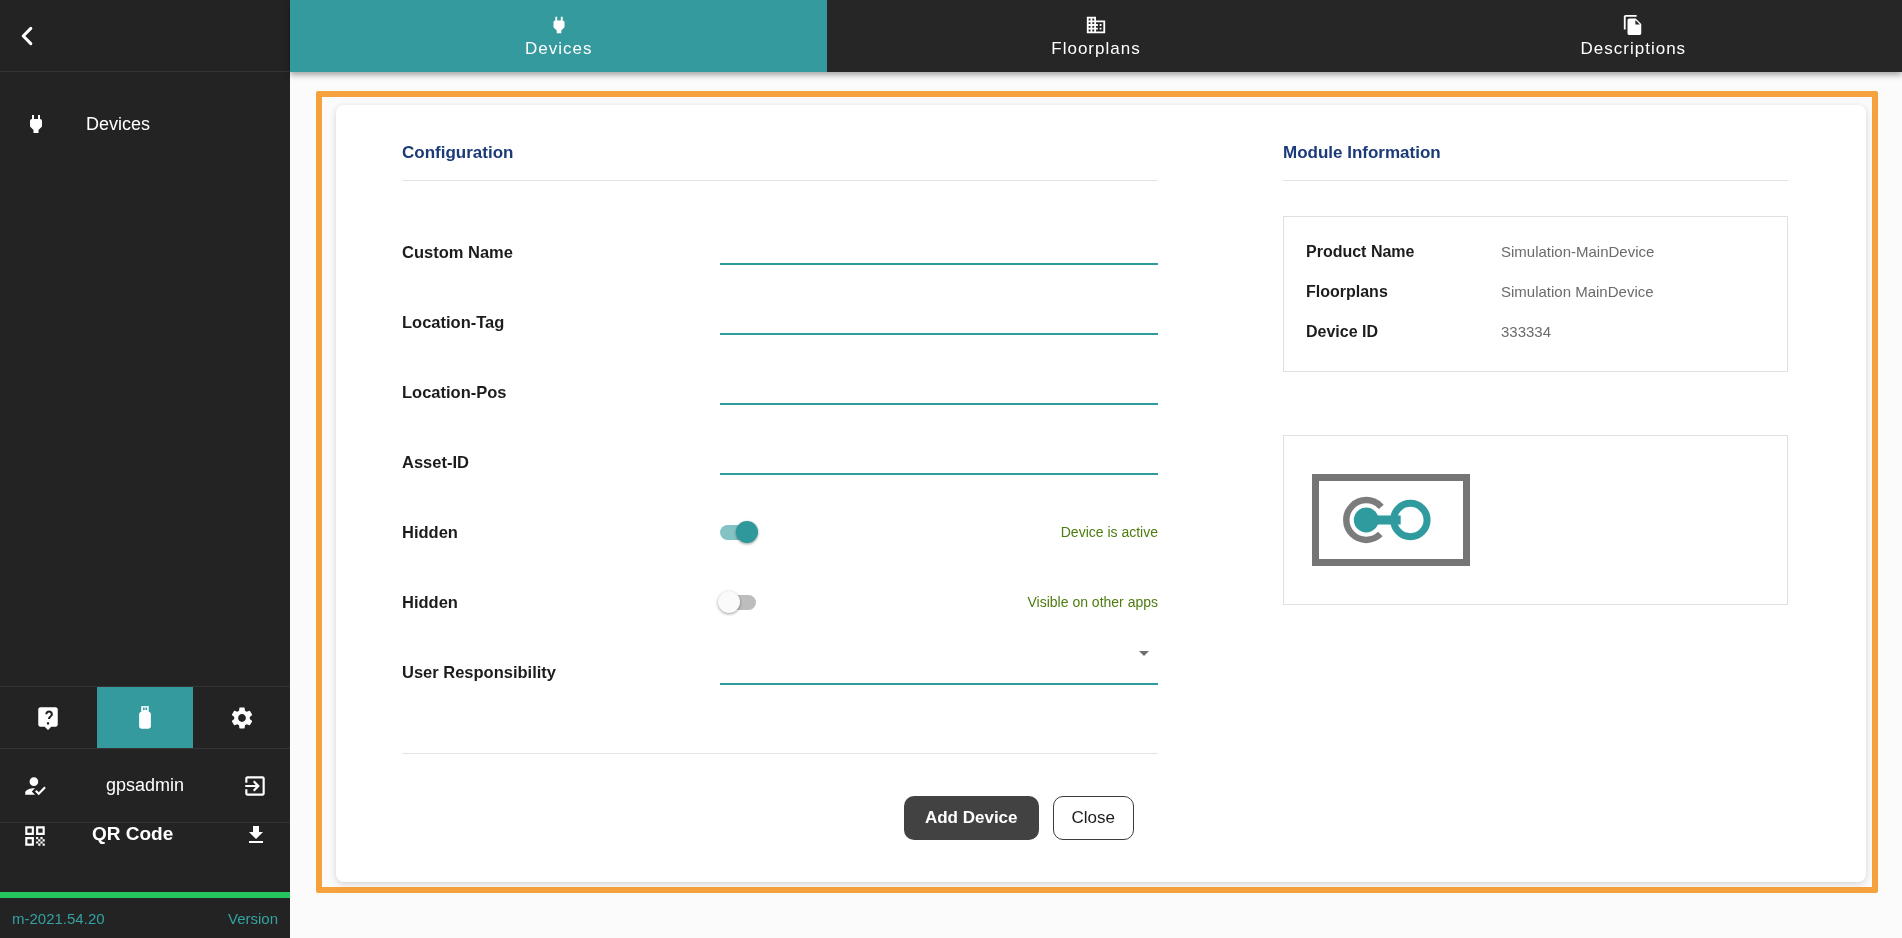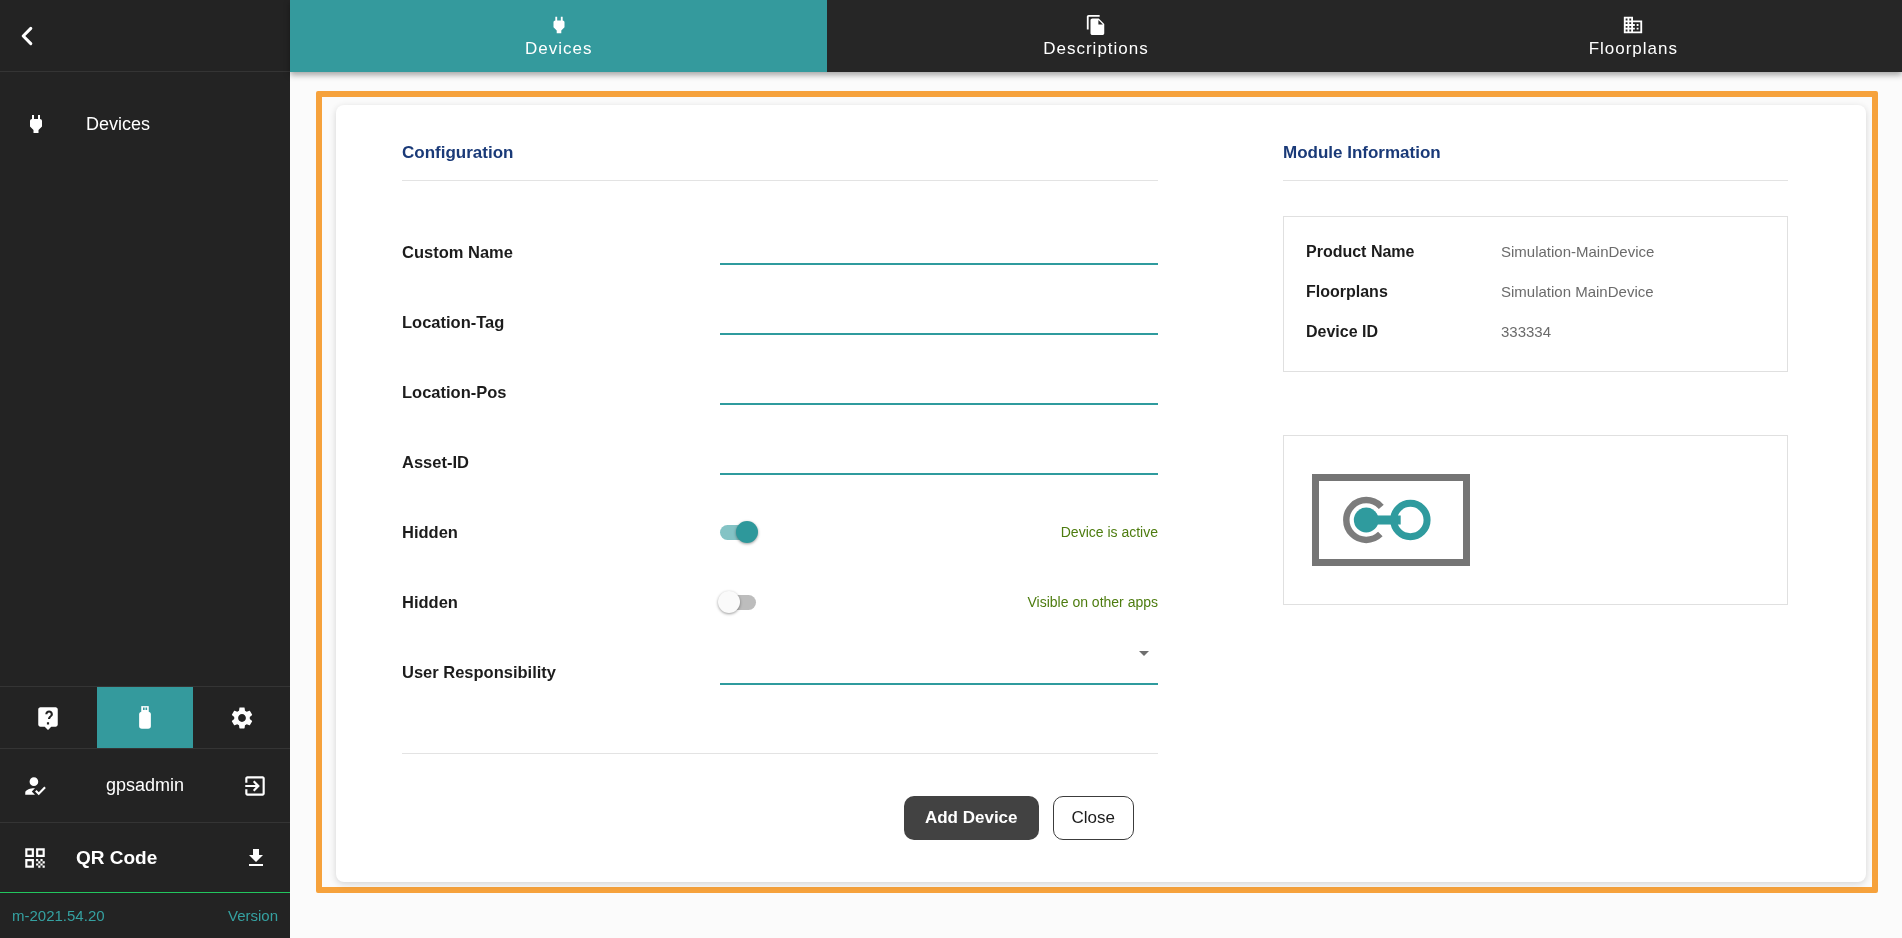--- a/index.html
+++ b/index.html
@@ -22,26 +22,26 @@
   .nav-item .nav-label { margin-left:38px; font-size:18px; }
 
   .sb-icon-row { display:flex; border-top:1px solid #343434; height:62px; }
   .sb-icon-cell { flex:1; display:flex; align-items:center; justify-content:center; cursor:pointer; }
   .sb-icon-cell.active { background:#349a9d; }
 
   .sb-user-row { display:flex; align-items:center; border-top:1px solid #343434;
                  height:74px; padding:0 22px; }
   .sb-user-row .user-name { flex:1; text-align:center; font-size:18px; }
 
-  .sb-qr-row { display:flex; align-items:center; border-top:1px solid #343434;
-               height:70px; padding:0 22px; cursor:pointer; }
+  .sb-qr-row { display:flex; border-top:1px solid #343434;
+               height:70px; padding:0 22px; cursor:pointer;gap:16px; }
   .qr-label { margin-left:28px; font-size:19px; font-weight:700; flex:1; }
 
   .sb-version-row { display:flex; align-items:center; justify-content:space-between;
-                    border-top:1px solid #22c55e; height:46px; padding:0 12px;
+                    border-top:6px solid #22c55e; height:46px; padding:0 12px;
                     color:#35a1a1; font-size:15px; }
 
   
   .main { flex:1; display:flex; flex-direction:column; background:#fbfbfb; }
   .tabbar { display:flex; height:72px; min-height:72px; background:#262626;
             box-shadow:0 3px 6px rgba(0,0,0,0.35); position:relative; z-index:5; }
   .tab { flex:1; display:flex; flex-direction:column; align-items:center;
          justify-content:center; gap:3px; color:#fff; cursor:pointer; }
   .tab.active { background:#349a9d; }
   .tab-label { font-size:17px; letter-spacing:1px; }
@@ -171,29 +171,29 @@
 
     <div class="tabbar">
       <div class="tab active">
         <svg width="22" height="22" viewBox="0 0 24 24">
             <path fill="#fff" d="M16 7V3h-2v4h-4V3H8v4c-1.1 0-2 .9-2 2v5.5L9.5 18v3h5v-3l3.5-3.5V9c0-1.1-.9-2-2-2z"></path>
           </svg>
         <span class="tab-label">Devices</span>
       </div>
       <div class="tab">
         <svg width="22" height="22" viewBox="0 0 24 24">
-            <path fill="#fff" fill-rule="evenodd" d="M16 1H4c-1.1 0-2 .9-2 2v14h2V3h12V1z M15 5H8c-1.1 0-2 .9-2 2v14c0 1.1.9 2 2 2h11c1.1 0 2-.9 2-2V11l-6-6z M14.6 6.6l4.9 4.9h-4.9V6.6z"></path>
-          </svg>
-        <span class="tab-label">Descriptions</span>
+            <path fill="#fff" d="M12 7V3H2v18h20V7H12zM6 19H4v-2h2v2zm0-4H4v-2h2v2zm0-4H4V9h2v2zm0-4H4V5h2v2zm4 12H8v-2h2v2zm0-4H8v-2h2v2zm0-4H8V9h2v2zm0-4H8V5h2v2zm10 12h-8v-2h2v-2h-2v-2h2v-2h-2V9h8v10zm-2-8h-2v2h2v-2zm0 4h-2v2h2v-2z"></path>
+          </svg>
+        <span class="tab-label">Floorplans</span>
       </div>
       <div class="tab">
         <svg width="22" height="22" viewBox="0 0 24 24">
-            <path fill="#fff" d="M12 7V3H2v18h20V7H12zM6 19H4v-2h2v2zm0-4H4v-2h2v2zm0-4H4V9h2v2zm0-4H4V5h2v2zm4 12H8v-2h2v2zm0-4H8v-2h2v2zm0-4H8V9h2v2zm0-4H8V5h2v2zm10 12h-8v-2h2v-2h-2v-2h2v-2h-2V9h8v10zm-2-8h-2v2h2v-2zm0 4h-2v2h2v-2z"></path>
-          </svg>
-        <span class="tab-label">Floorplans</span>
+            <path fill="#fff" fill-rule="evenodd" d="M16 1H4c-1.1 0-2 .9-2 2v14h2V3h12V1z M15 5H8c-1.1 0-2 .9-2 2v14c0 1.1.9 2 2 2h11c1.1 0 2-.9 2-2V11l-6-6z M14.6 6.6l4.9 4.9h-4.9V6.6z"></path>
+          </svg>
+        <span class="tab-label">Descriptions</span>
       </div>
     </div>
 
     <div class="content">
       <div class="frame"></div>
       <div class="card">
 
         <div class="col-left">
           <div class="section-title">Configuration</div>
           <div class="section-divider"></div>

